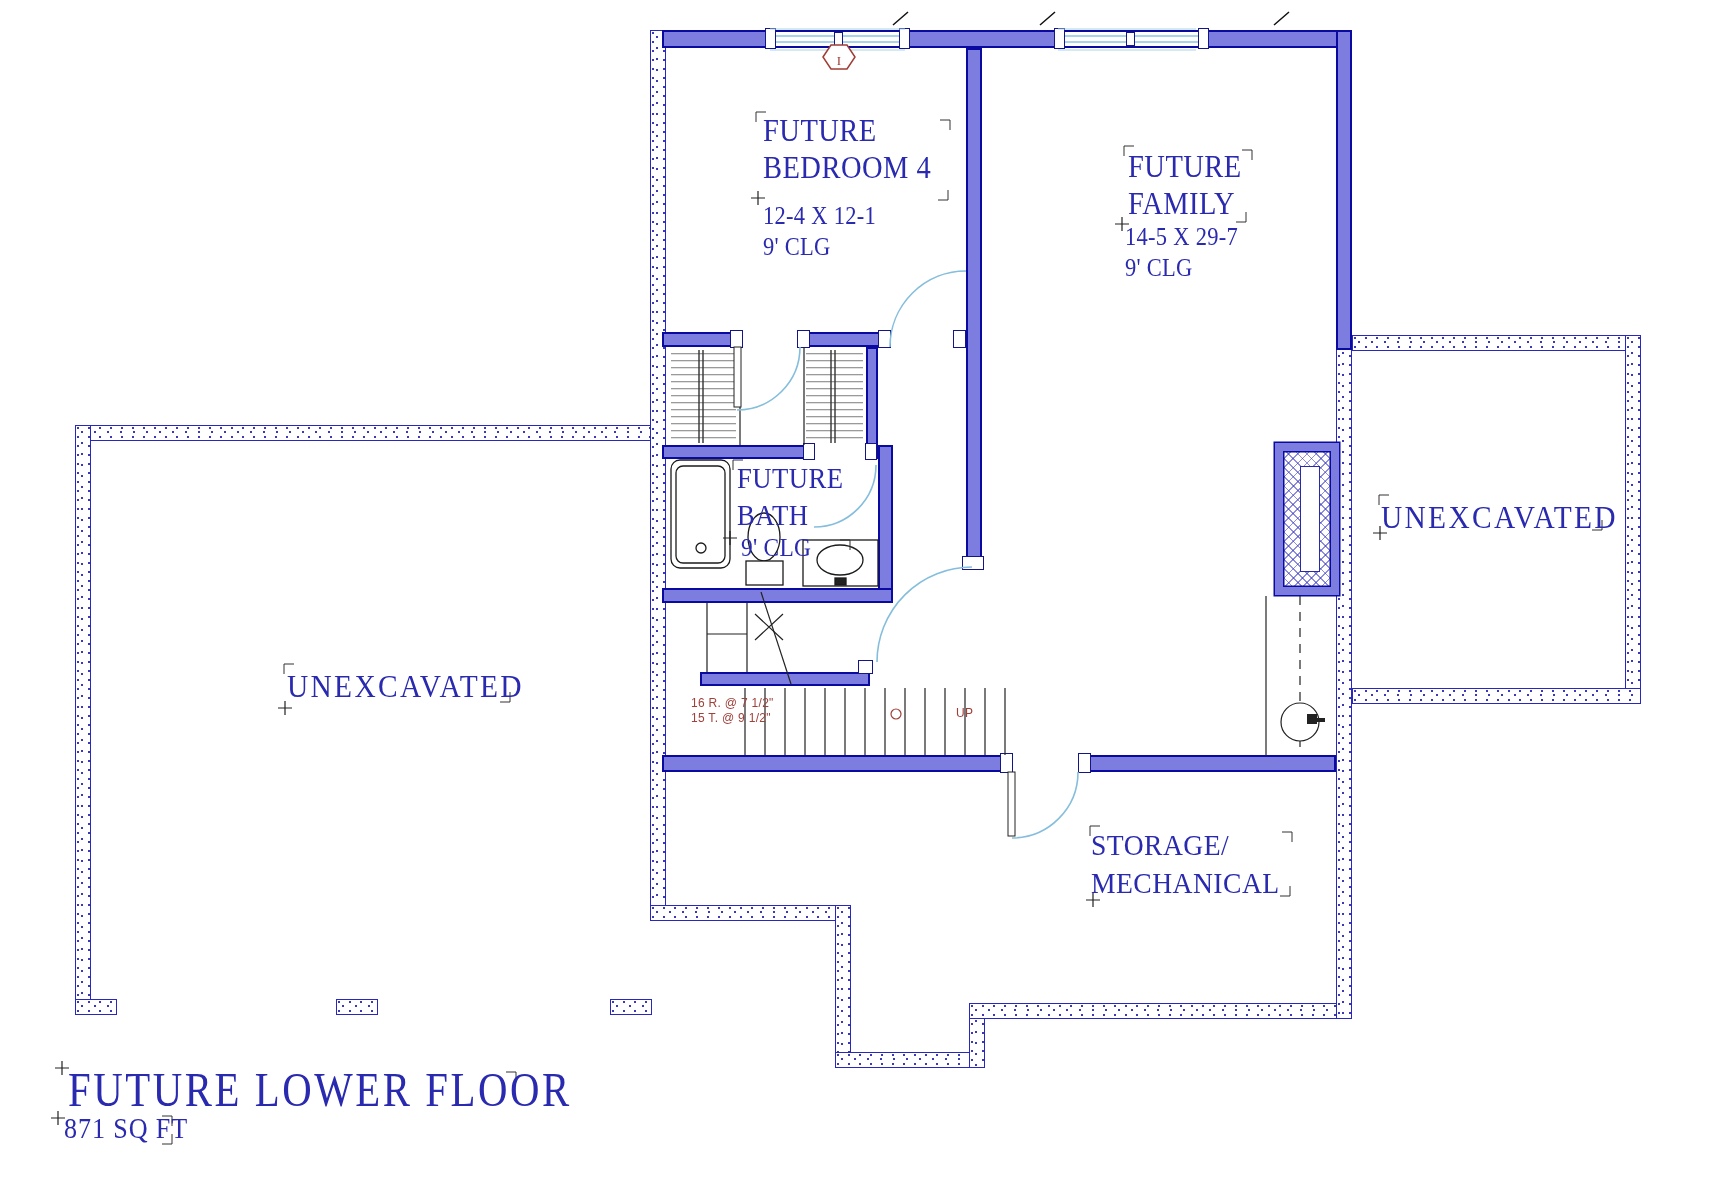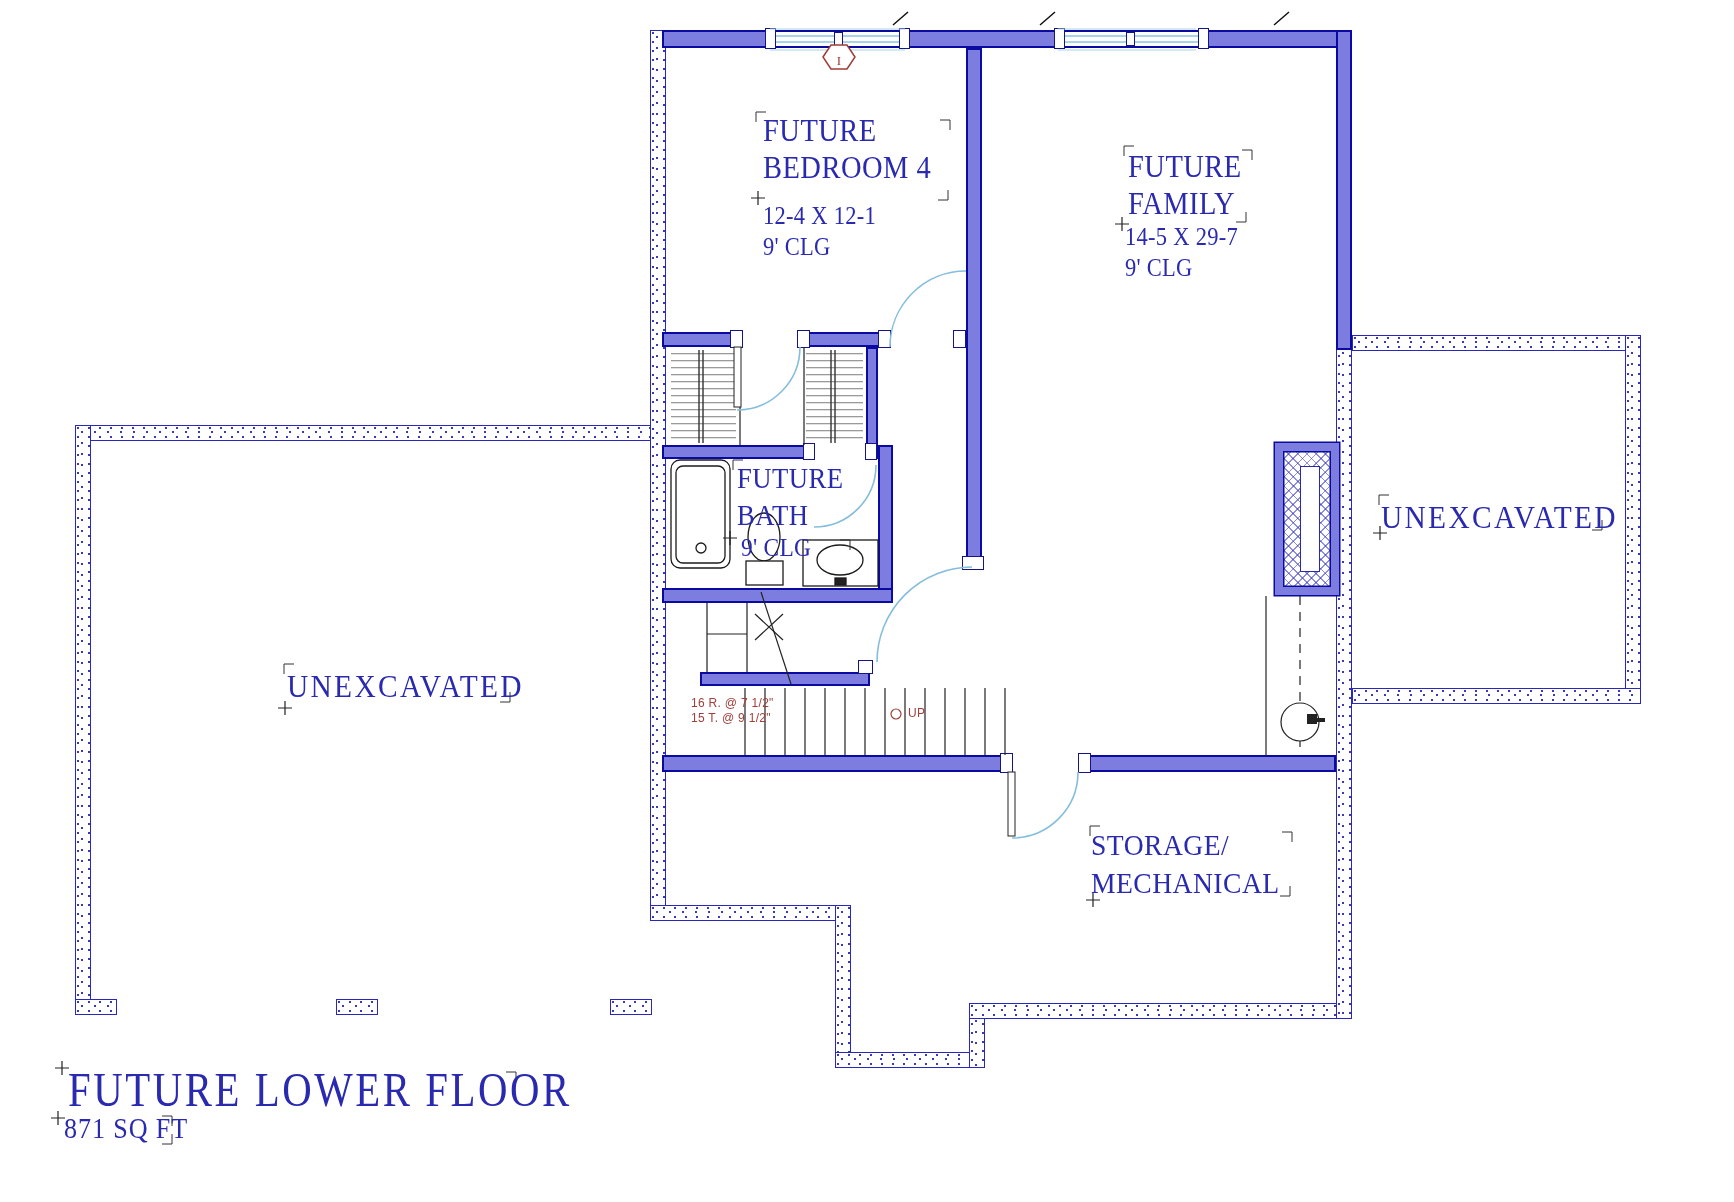--- a/index.html
+++ b/index.html
@@ -207,18 +207,18 @@
   <div class="lbl big-label" style="left:287px;top:668px">UNEXCAVATED</div>
   <div class="lbl big-label" style="left:1381px;top:499px">UNEXCAVATED</div>
 
   <div class="lbl room-title" style="left:1091px;top:826px;font-size:30px;line-height:38px">
     <div>STORAGE/</div>
     <div>MECHANICAL</div>
   </div>
 
   <div class="note" style="left:691px;top:696px">16 R. @ 7 1/2"</div>
   <div class="note" style="left:691px;top:711px">15 T. @ 9 1/2"</div>
-  <div class="note" style="left:908px;top:706px">UP</div>
+  <div class="note" style="left:956px;top:706px">UP</div>
 
   <div class="lbl plan-title" style="left:68px;top:1062px">FUTURE LOWER FLOOR</div>
   <div class="lbl plan-area" style="left:64px;top:1112px">871 SQ FT</div>
 
 </div>
 
 </body></html>

